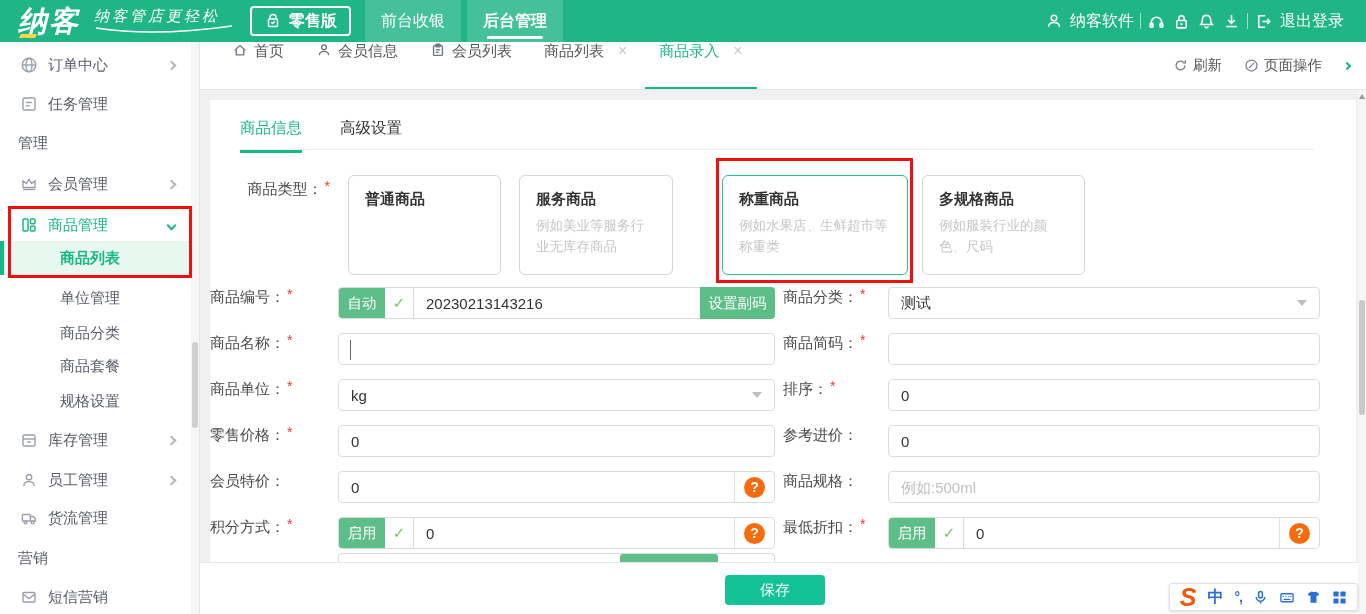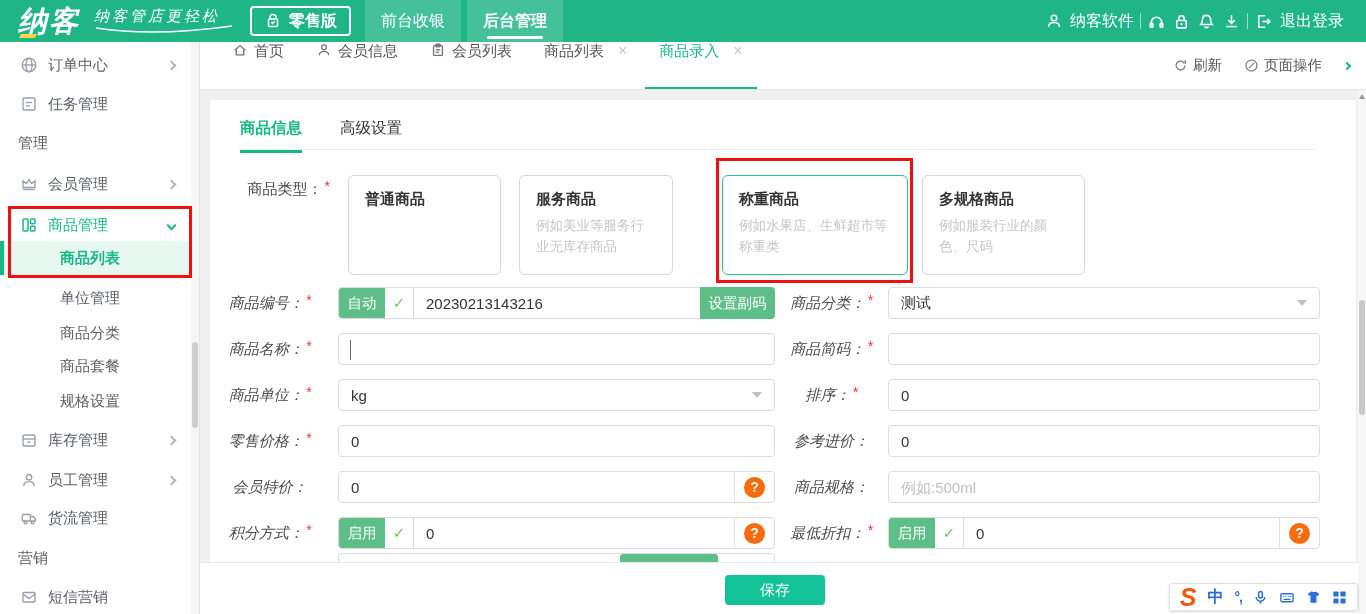--- a/index.html
+++ b/index.html
@@ -50,37 +50,37 @@
   .tclose { margin-left:8px; color:#c3c7ce; font-size:16px; cursor:pointer; }
   .tb-actions { margin-left:auto; display:flex; align-items:center; gap:22px; padding-right:16px; font-size:14.5px; color:#555; }
   .tb-act { display:flex; align-items:center; gap:5px; cursor:pointer; }
   .tb-act .ticon { display:flex; color:#7a8088; }
   .chev-green { width:6px; height:6px; border-top:2px solid #17b886; border-right:2px solid #17b886; transform:rotate(45deg); display:inline-block; cursor:pointer; }
 
   
   .card { position:absolute; left:210px; top:100px; width:1146px; height:514px; background:#fff; overflow:hidden; }
   .ctabs { position:absolute; left:30px; top:18px; display:flex; gap:38px; font-size:15.5px; }
   .ctab { padding-bottom:11px; color:#333; cursor:pointer; }
-  .ctab.active { color:#17b886; border-bottom:3px solid #17b886;font-weight:bold; }
+  .ctab.active { color:#17b886; border-bottom:3px solid #17b886; }
   .cdivider { position:absolute; left:30px; right:42px; top:49px; height:1px; background:#ececec; }
 
   .ptype-label, .flabel { font-size:15px; color:#4a4a4a; white-space:nowrap; }
   .req { color:#f5302e; margin-left:2px; position:relative; top:-3px; font-size:14px; }
 
   .ptype-label { position:absolute; left:0; top:80px; width:120px; text-align:right; }
   .ptype-card { position:absolute; top:75px; height:100px; border:1px solid #d6d6d6; border-radius:6px; padding:14px 16px; cursor:pointer; background:#fff; }
   .ptype-card.selected { border-color:#2cc194; }
   .pt-title { font-size:15px; font-weight:700; color:#333; }
   .pt-desc { margin-top:6px; font-size:13.5px; color:#c6c6c6; line-height:21px; }
 
   .ann-box { position:absolute; border:3px solid #ed1111; z-index:25; pointer-events:none; }
 
   
   .form { position:absolute; left:0; top:187px; display:grid; grid-template-columns:120px 437px 97px 432px; column-gap:8px; row-gap:14px; }
-  .flabel { line-height:32px; text-align:center;font-style:italic; }
+  .flabel { line-height:20px; text-align:left; }
   .ibox { position:relative; height:32px; border:1px solid #dcdcdc; border-radius:4px; background:#fff; display:flex; align-items:center; }
   .ibox input { flex:1; min-width:0; height:100%; border:none; outline:none; padding:0 12px; font-size:15px; color:#333; font-family:inherit; background:transparent; }
   .ibox input::placeholder { color:#c0c0c0; }
   .cell-btn { width:46px; height:30px; flex-shrink:0; background:#5dbe87; color:#fff; font-size:14.5px; display:flex; align-items:center; justify-content:center; border-radius:3px 0 0 3px; cursor:pointer; }
   .cell-check { width:29px; height:30px; flex-shrink:0; border-right:1px solid #d9d9d9; display:flex; align-items:center; justify-content:center; color:#74c65c; font-size:15px; font-weight:700; }
   .inbtn { position:absolute; right:-1px; top:-1px; bottom:-1px; width:75px; background:#5dbe87; color:#fff; border:none; border-radius:0 4px 4px 0; font-size:14.5px; cursor:pointer; font-family:inherit; }
   .sel-val { padding-left:12px; font-size:15px; color:#333; flex:1; }
   .caret-down { width:0; height:0; border-left:5px solid transparent; border-right:5px solid transparent; border-top:6px solid #bfbfbf; margin-right:12px; }
   .help-cell { width:40px; height:100%; flex-shrink:0; border-left:1px solid #e0e0e0; display:flex; align-items:center; justify-content:center; }
   .help-circle { width:21px; height:21px; border-radius:50%; background:#f86b0d; color:#fff; font-size:14px; font-weight:700; display:flex; align-items:center; justify-content:center; cursor:pointer; }

